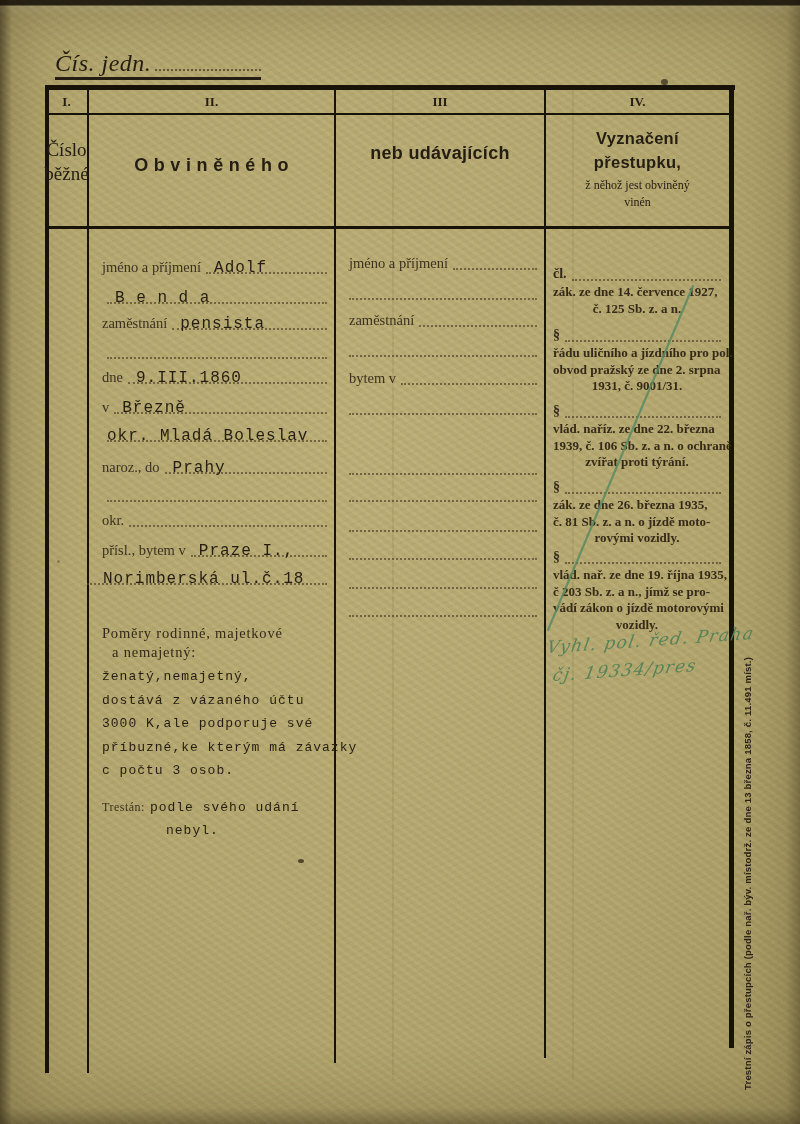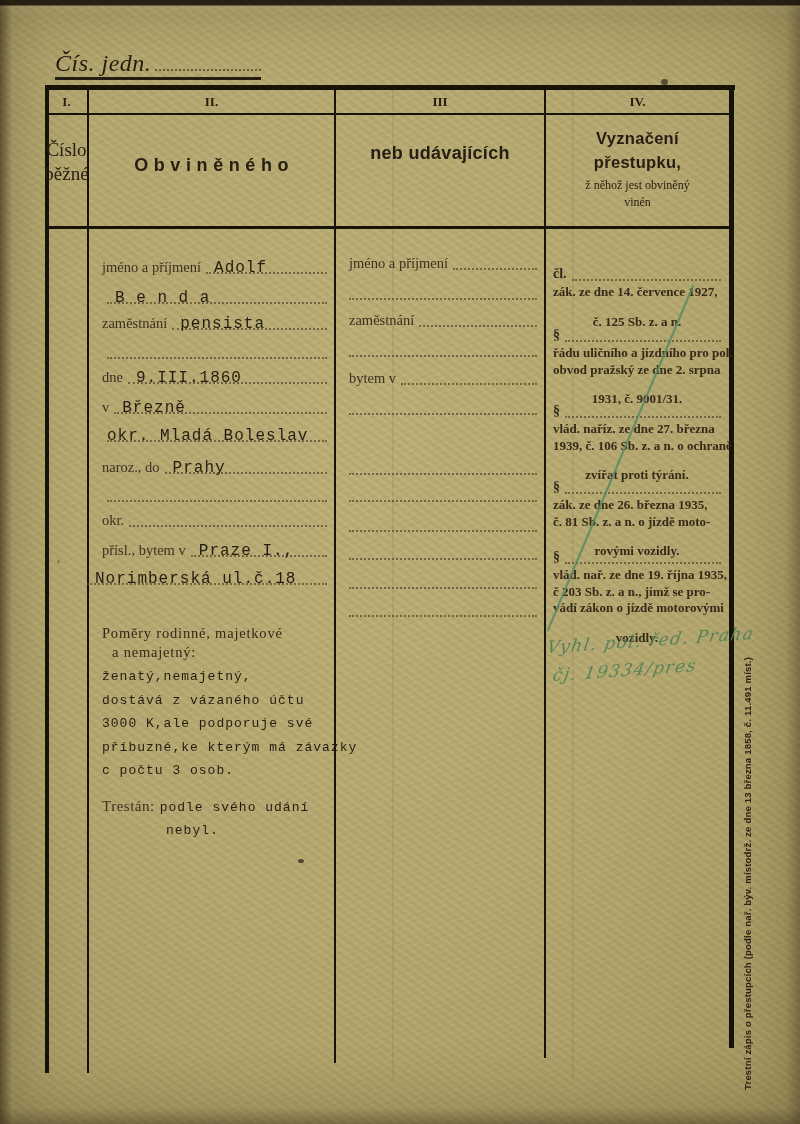--- a/index.html
+++ b/index.html
@@ -39,39 +39,39 @@
 
   
   .col{position:absolute;top:228px;}
   .fline{position:absolute;left:14px;right:8px;height:24px;display:flex;align-items:flex-end;}
   .flabel{font-size:14.5px;color:#3b3120;white-space:pre;padding-right:5px;line-height:1;}
   .dots{flex:1;border-bottom:2px dotted rgba(84,70,44,.70);display:flex;align-items:flex-end;min-height:10px;text-align:center;}
   .typed{font-family:"Liberation Mono","DejaVu Sans Mono",monospace;font-size:16px;letter-spacing:1px;
          color:#241d11;white-space:pre;position:relative;top:4px;padding-left:8px;line-height:1;}
   .nodots .dots{border-bottom:none;}
   .pullleft{left:-6px;}
-  .pullleft .typed{padding-left:8px;}
+  .pullleft .typed{padding-left:16px;}
 
   
   .circ{position:absolute;left:14px;top:396px;width:300px;}
   .circ .serifline{font-size:14.5px;letter-spacing:.8px;color:#33291a;line-height:19px;}
   .circ .indent{padding-left:10px;}
   .circ .tline{font-family:"Liberation Mono","DejaVu Sans Mono",monospace;font-size:13px;letter-spacing:1px;
                color:#241d11;line-height:23.5px;white-space:pre;}
   .circ .tblock{margin-top:3px;}
   .trestan{margin-top:13px;display:flex;align-items:baseline;}
-  .trestan .flabel{font-size:15px;letter-spacing:.5px;}
+  .trestan .flabel{font-size:12px;letter-spacing:.5px;}
   .nebyl{padding-left:64px;}
 
   
   .osec{position:absolute;left:8px;right:8px;}
   .oprefix{display:flex;align-items:flex-end;height:18px;margin-bottom:3px;}
   .oprefix .pfx{font-size:14px;font-weight:bold;color:#33291a;padding-right:5px;line-height:1;}
   .oline{font-weight:bold;font-size:13px;line-height:16.5px;color:#352a18;text-align:left;white-space:nowrap;}
-  .oline.c{text-align:center;margin-top:13px;}
+  .oline.c{text-align:center;}
 
   
   .hand{position:absolute;font-family:"DejaVu Serif",serif;font-style:italic;color:#4e7f57;
         transform:rotate(-4deg) skewX(-14deg);letter-spacing:1.5px;white-space:nowrap;opacity:.9;}
 
   
   .vnote{position:absolute;left:742px;top:626px;height:464px;width:20px;
          writing-mode:vertical-rl;transform:rotate(180deg);
          font-family:"Liberation Sans",sans-serif;font-weight:bold;font-size:9.5px;
          letter-spacing:.2px;color:#2a2214;white-space:nowrap;}
@@ -275,21 +275,21 @@
         </div>
       <div class="oline">řádu uličního a jízdního pro pol.</div>
       <div class="oline">obvod pražský ze dne 2. srpna</div>
       <div class="oline c">1931, č. 9001/31.</div>
     </div>
     <div class="osec" style="top:172px">
       <div class="oprefix">
           <span class="pfx">§</span>
           <span class="dots"></span>
         </div>
-      <div class="oline">vlád. naříz. ze dne 27. března</div>
+      <div class="oline">vlád. naříz. ze dne 22. března</div>
       <div class="oline">1939, č. 106 Sb. z. a n. o ochraně</div>
       <div class="oline c">zvířat proti týrání.</div>
     </div>
     <div class="osec" style="top:248px">
       <div class="oprefix">
           <span class="pfx">§</span>
           <span class="dots"></span>
         </div>
       <div class="oline">zák. ze dne 26. března 1935,</div>
       <div class="oline">č. 81 Sb. z. a n. o jízdě moto-</div>

